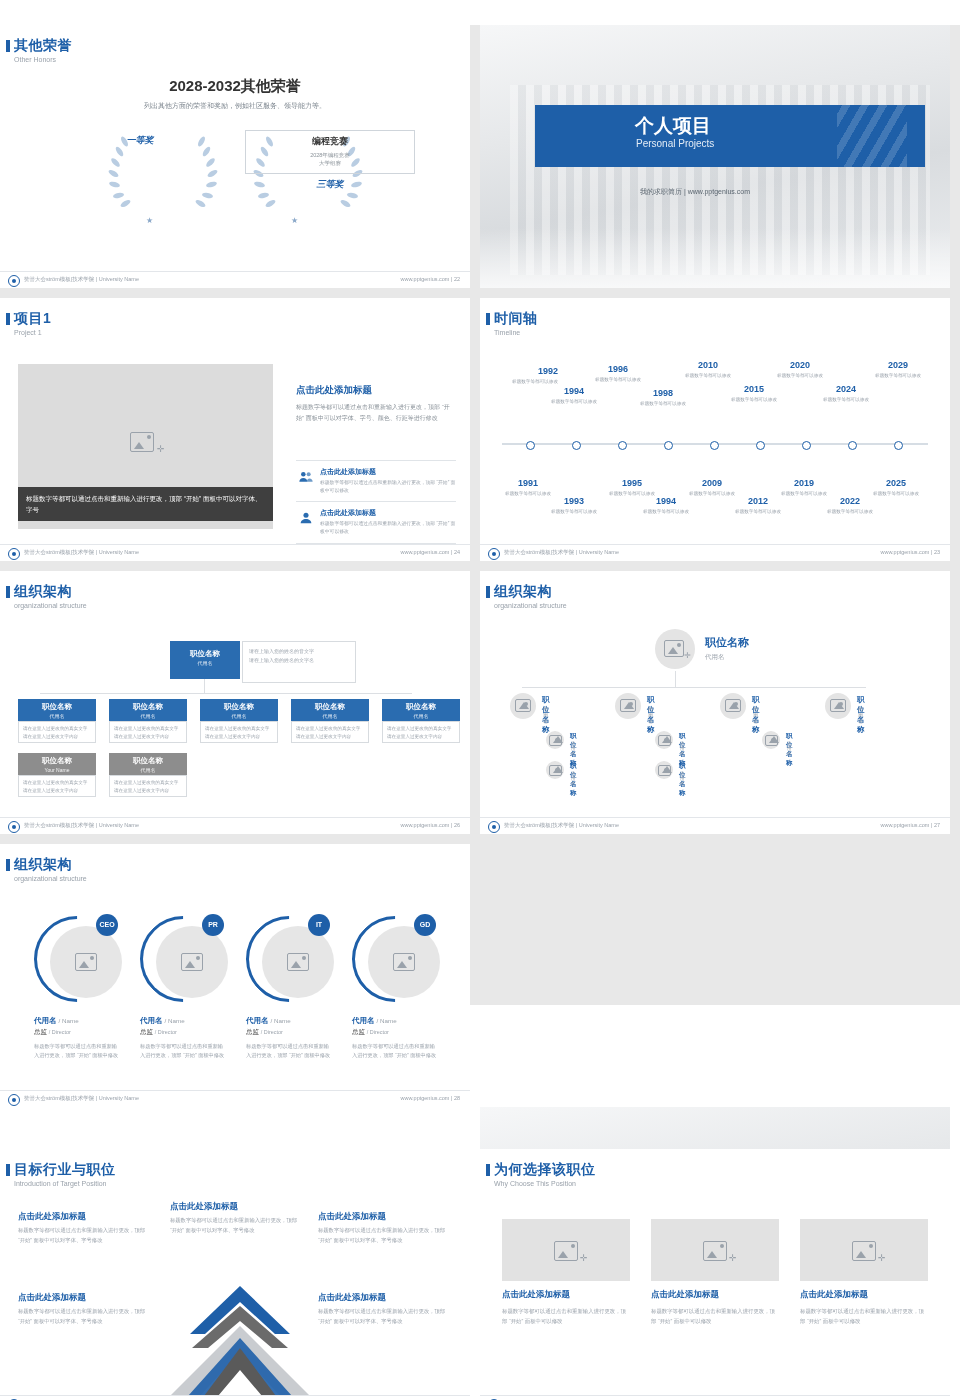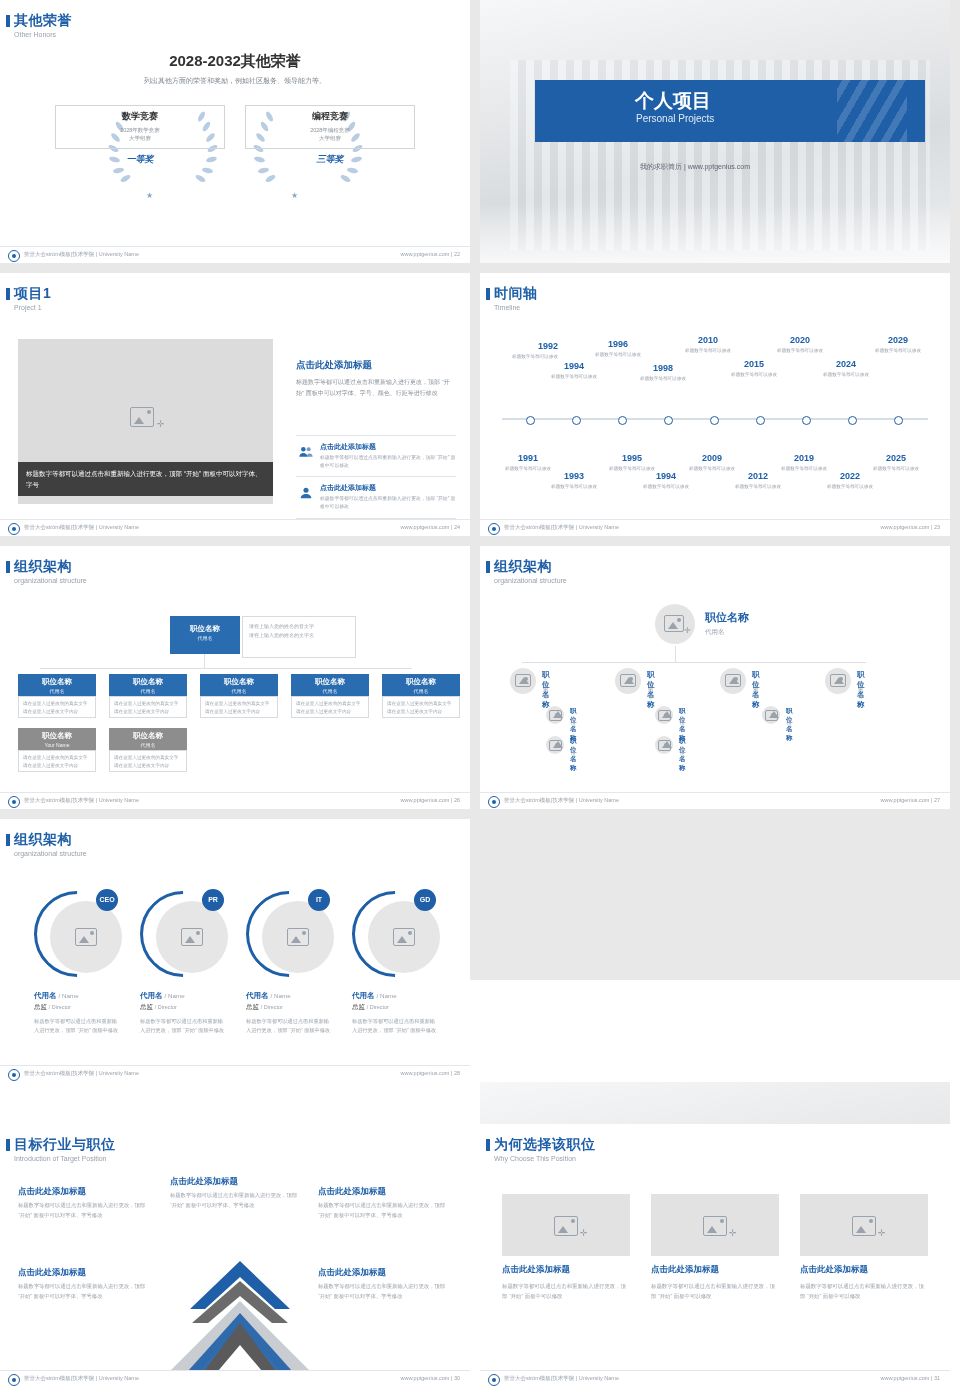--- a/index.html
+++ b/index.html
@@ -1,17 +1,17 @@
 <!DOCTYPE html>
 <html><head>
 <meta charset="utf-8">
 <style>
   html,body{margin:0;padding:0;background:#ffffff;}
   body{width:960px;height:1400px;font-family:"Liberation Sans","DejaVu Sans",sans-serif;color:#333;}
-  .sheet{position:relative;width:960px;height:980px;background:#e8e8e8;}
+  .sheet{position:relative;width:960px;height:980px;background:#e8e8e8;margin-top:25px;}
   .slide{position:absolute;width:470px;height:263px;background:#fff;overflow:hidden;}
   
   .s1{left:0;top:0}   .s2{left:480px;top:0}
   .s3{left:0;top:273px} .s4{left:480px;top:273px}
   .s5{left:0;top:546px} .s6{left:480px;top:546px}
   .s7{left:0;top:819px} .s8{left:480px;top:819px}
   .s11{left:0;top:1124px} .s12{left:480px;top:1124px}
 
   
   .hdr{position:absolute;left:14px;top:12px;}
@@ -151,25 +151,20 @@
         <i style="left:13px;top:12px;transform:rotate(-55deg)"></i>
       <i style="left:17px;top:23px;transform:rotate(-45deg)"></i>
         <i style="left:19px;top:34px;transform:rotate(-30deg)"></i>
       <i style="left:18px;top:45px;transform:rotate(-15deg)"></i>
         <i style="left:14px;top:56px;transform:rotate(10deg)"></i>
       <i style="left:7px;top:64px;transform:rotate(30deg)"></i>
     </div>
     <div class="star" style="left:291px;top:192px;">★</div>
 
     <div class="award a1">
-      <div class="box">
-        <div class="n">数学竞赛</div>
-        <div class="d" style="white-space:pre-line">2028年数学竞赛
-大学组赛</div>
-      </div>
       <div class="rank">一等奖</div>
     </div>
     <div class="award a2">
       <div class="box">
         <div class="n">编程竞赛</div>
         <div class="d" style="white-space:pre-line">2028年编程竞赛
 大学组赛</div>
       </div>
       <div class="rank">三等奖</div>
     </div>

